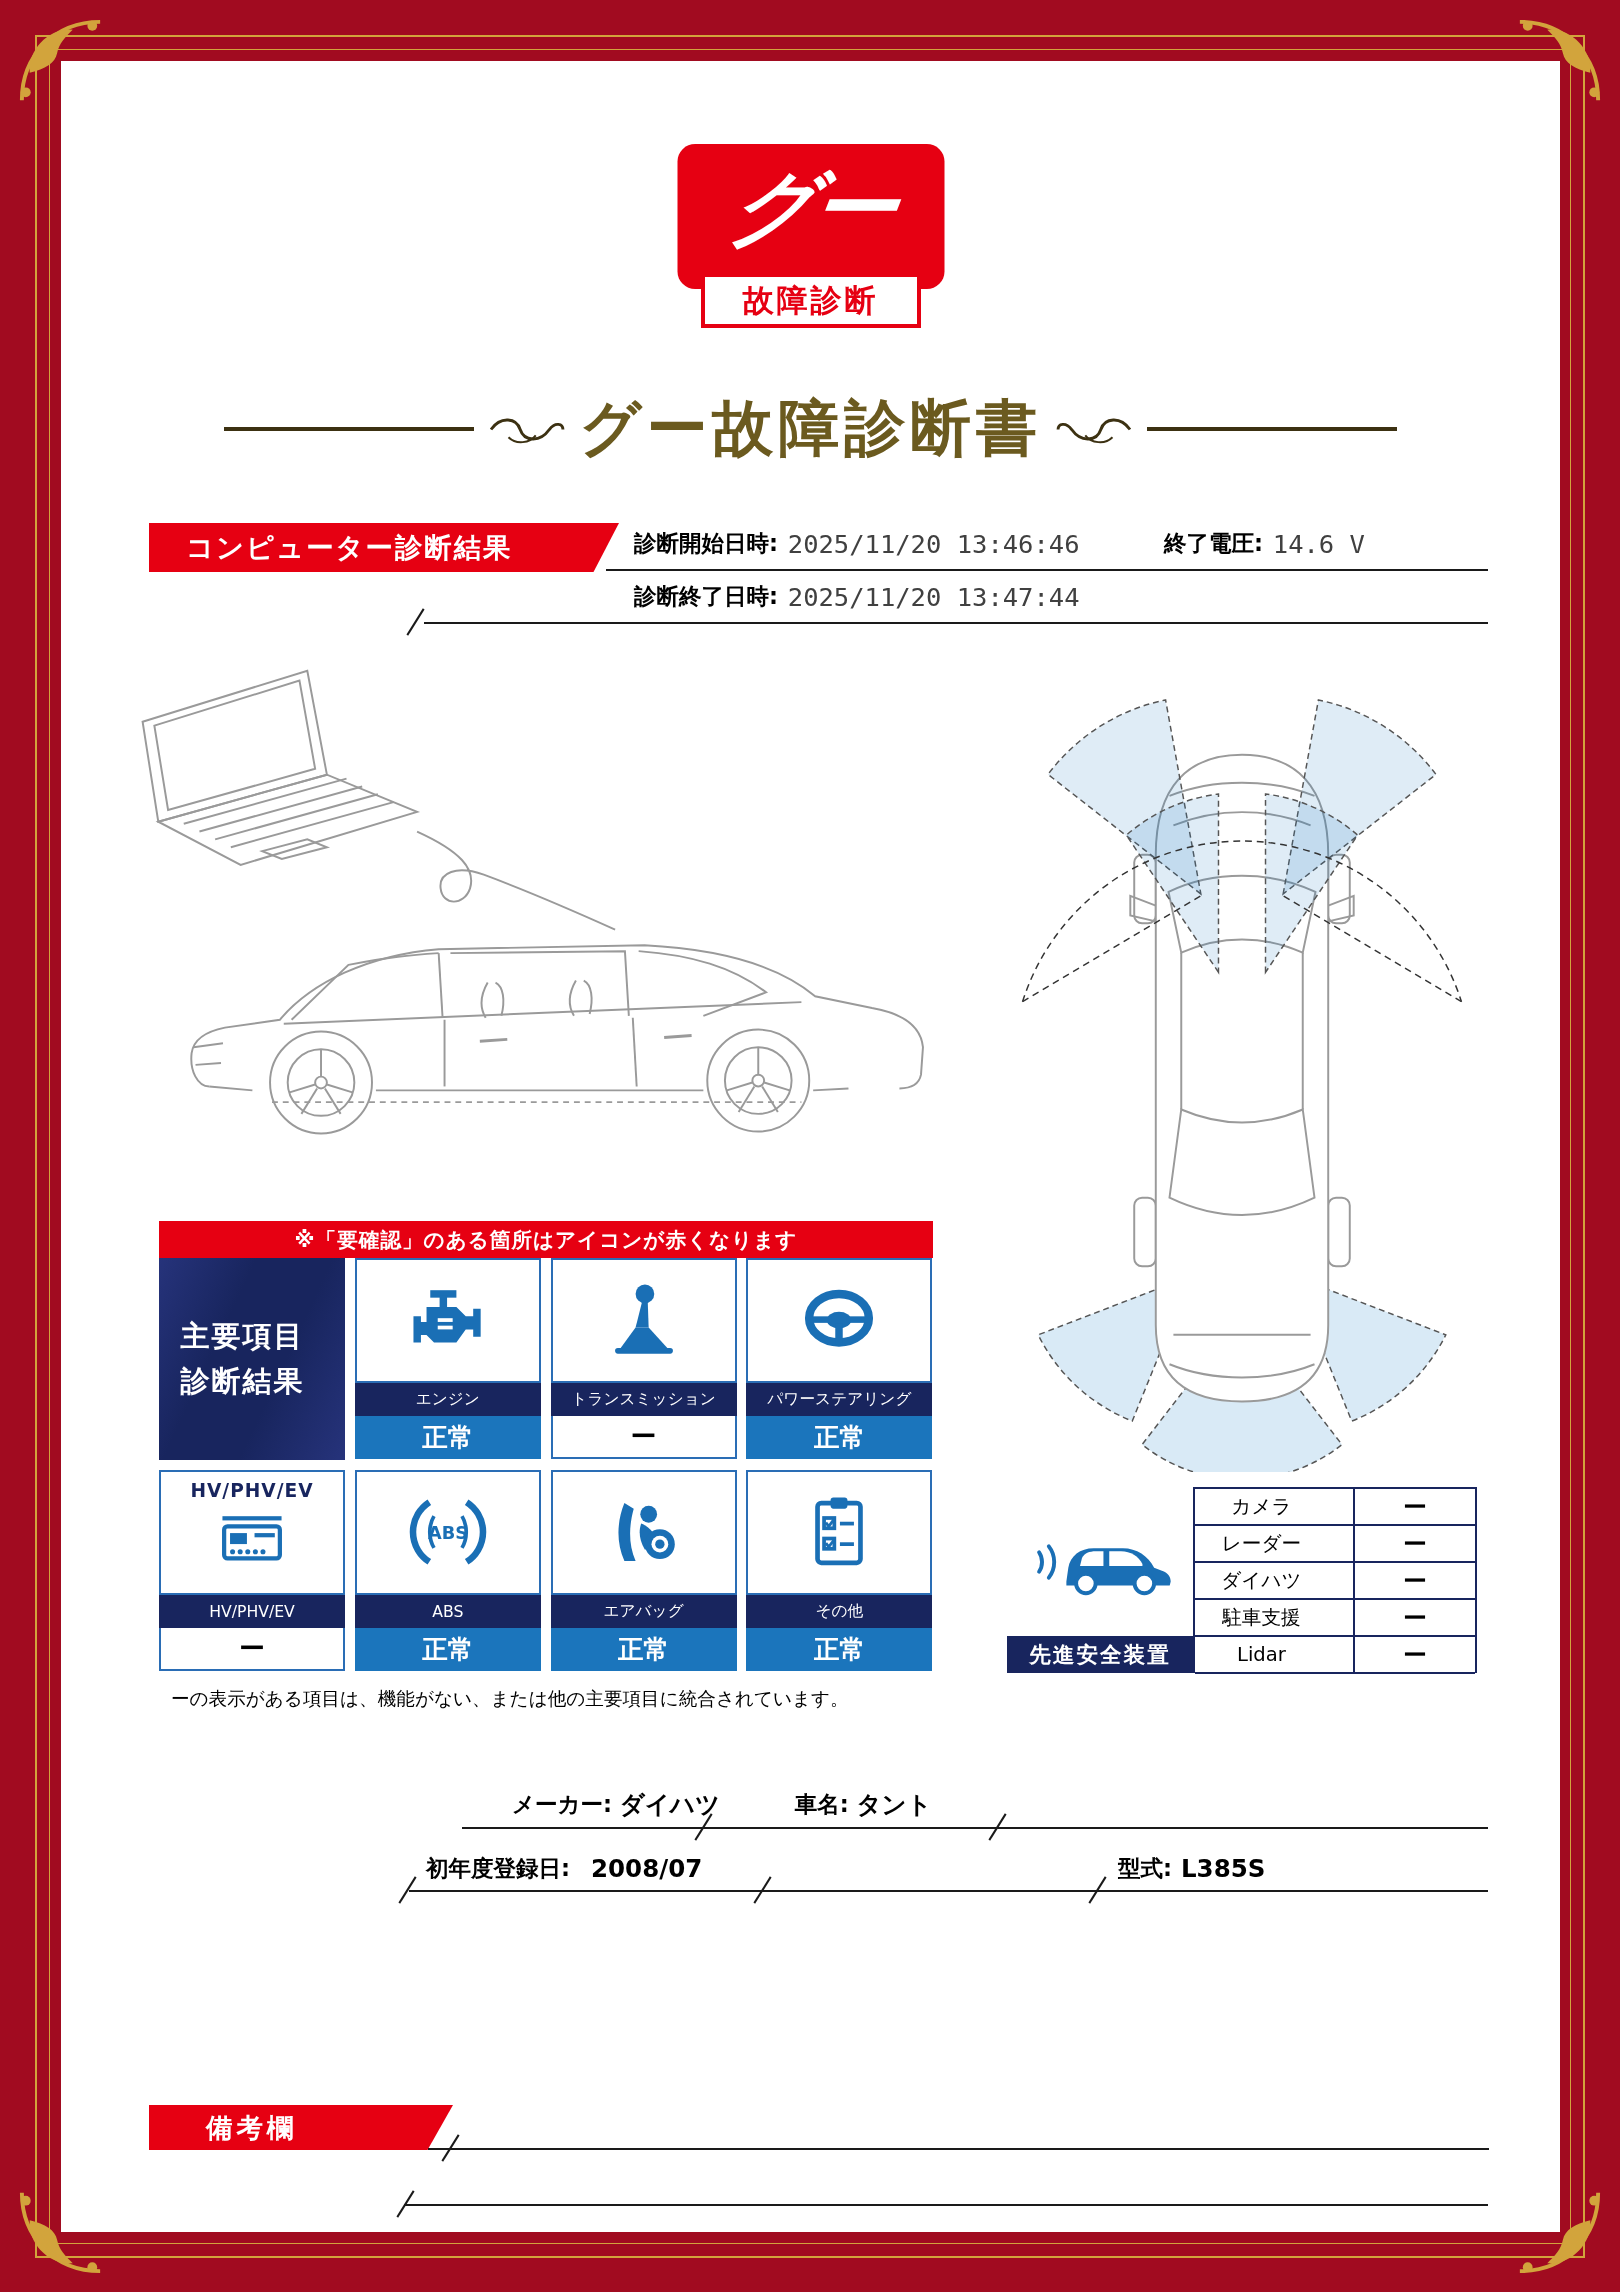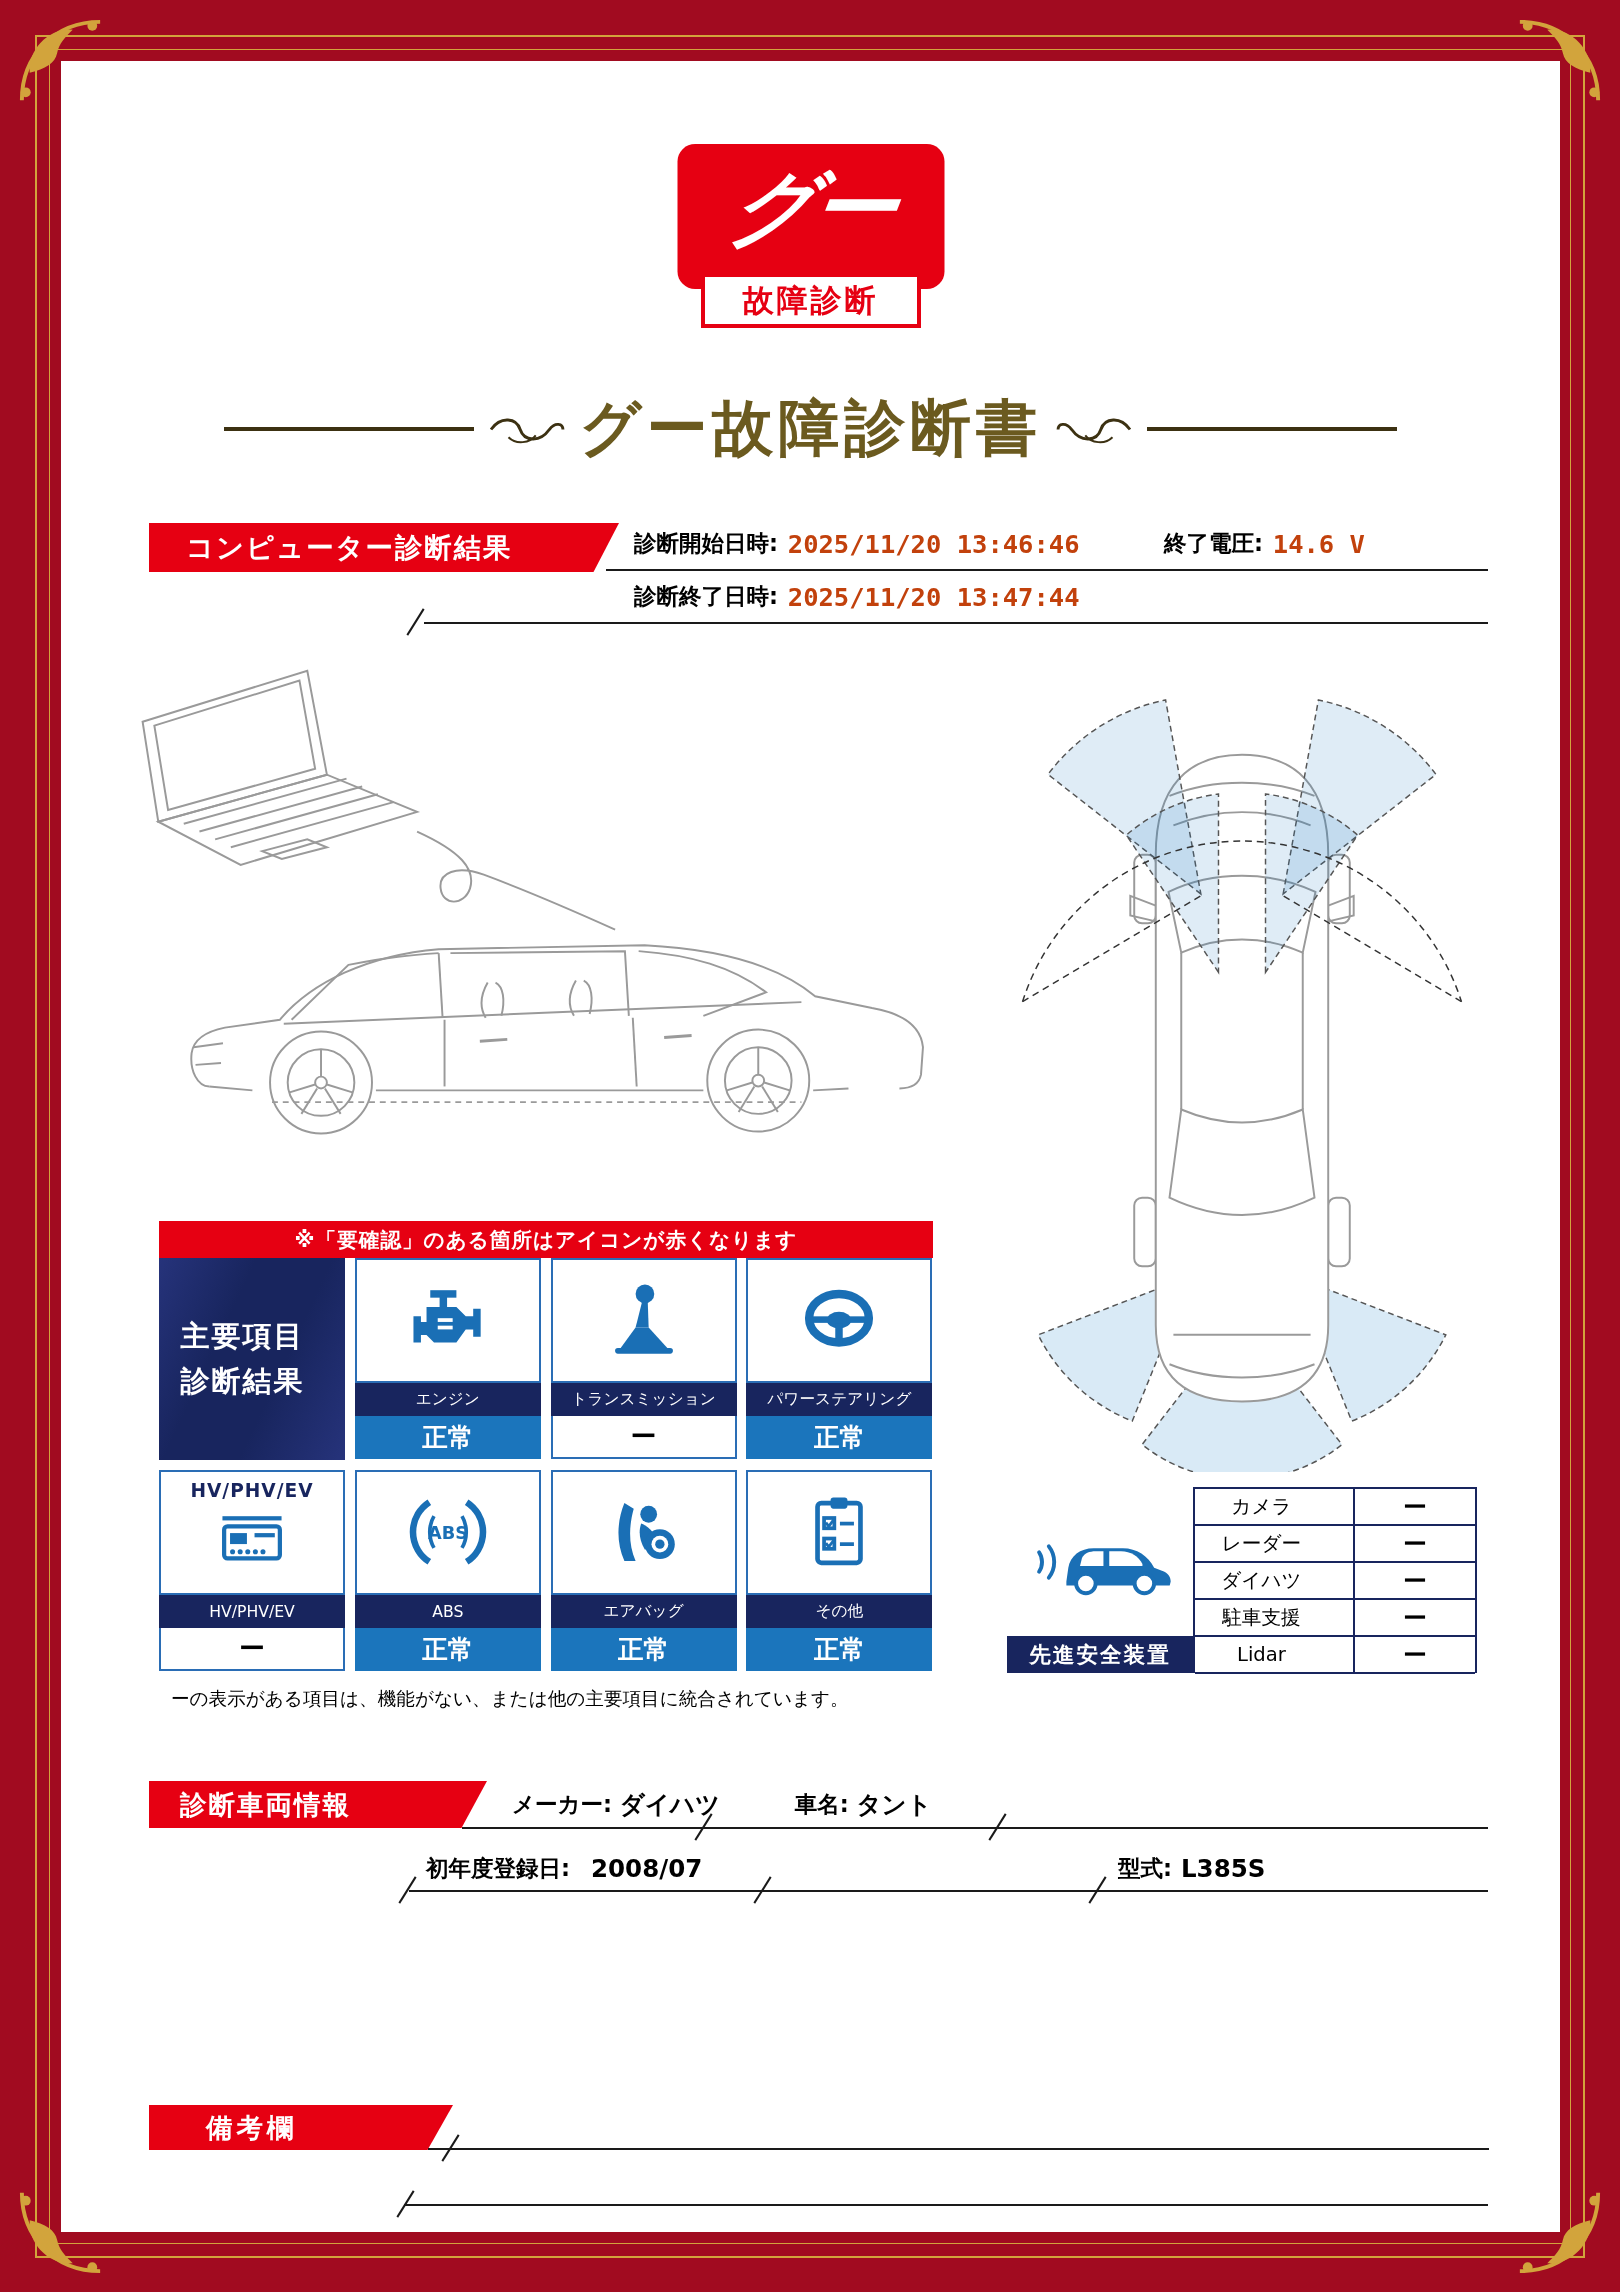--- a/index.html
+++ b/index.html
@@ -29,21 +29,21 @@
   .title-text { font-size: 61px; font-weight: bold; color: #6b5a1f; letter-spacing: 4.9px; }
 
   
   .red-banner { position: absolute; background: #e60012; color: #fff; font-weight: bold;
     clip-path: polygon(0 0, 100% 0, calc(100% - 25.5px) 100%, 0 100%); display: flex; align-items: center; }
 
   .diag-banner { left: 88px; top: 462px; width: 470px; height: 49px; font-size: 27.4px; letter-spacing: 2px; padding-left: 37px; }
 
   .diag-row { position: absolute; height: 47px; display: flex; align-items: center; gap: 9.8px; }
   .field-label { font-size: 22.5px; font-weight: bold; color: #000; }
-  .field-value { font-size: 25.5px; font-weight: bold; color: #c2410c; font-family: "DejaVu Sans Mono", monospace; }
+  .field-value { font-size: 25.5px; font-weight: normal; color: #404040; font-family: "DejaVu Sans Mono", monospace; }
   .hline { position: absolute; height: 2px; background: #1a1a1a; }
   .tick { position: absolute; width: 31px; height: 2px; background: #1a1a1a; transform: rotate(-58deg); }
 
   
   .ill-left { position: absolute; left: 54px; top: 598px; width: 863px; height: 549px; }
   .ill-right { position: absolute; left: 926px; top: 588px; width: 510px; height: 823px; }
 
   
   .warning-bar { position: absolute; left: 98px; top: 1160px; width: 774px; height: 37px; background: #e60012;
     color: #fff; font-size: 20.6px; font-weight: bold; display: flex; align-items: center; justify-content: center; letter-spacing: 1px; }
@@ -421,21 +421,20 @@
           <div class="safety-name">駐車支援</div>
           <div class="safety-value">ー</div>
         </div>
         <div class="safety-row">
           <div class="safety-name">Lidar</div>
           <div class="safety-value">ー</div>
         </div>
       </div>
     </div>
 
-    <div class="red-banner veh-banner">診断車両情報</div>
     <div class="diag-row" style="left:451px; top:1720px; gap:7.8px;">
       <span class="field-label">メーカー:</span>
       <span class="veh-value">ダイハツ</span>
       <span style="width:59px"></span>
       <span class="field-label">車名:</span>
       <span class="veh-value">タント</span>
     </div>
     <div class="hline" style="left:401px; top:1766px; width:1026px;"></div>
     <div class="tick" style="left:627px; top:1765px;"></div>
     <div class="tick" style="left:921px; top:1765px;"></div>

